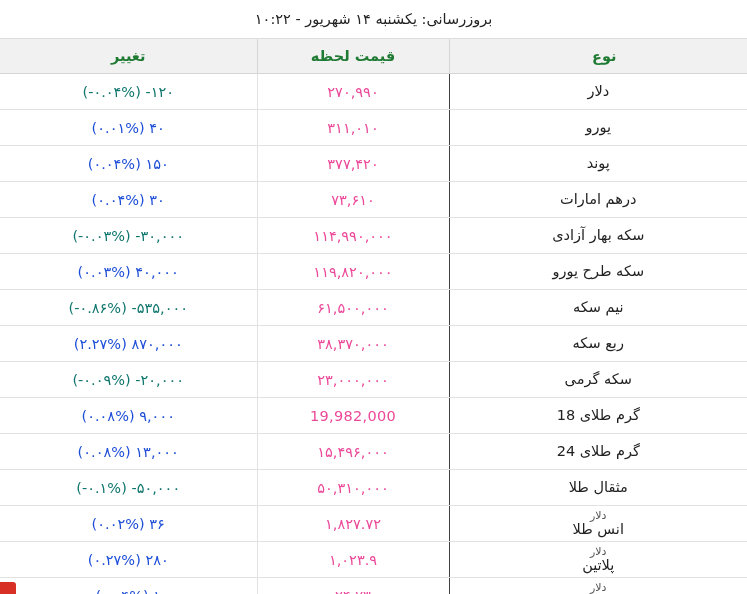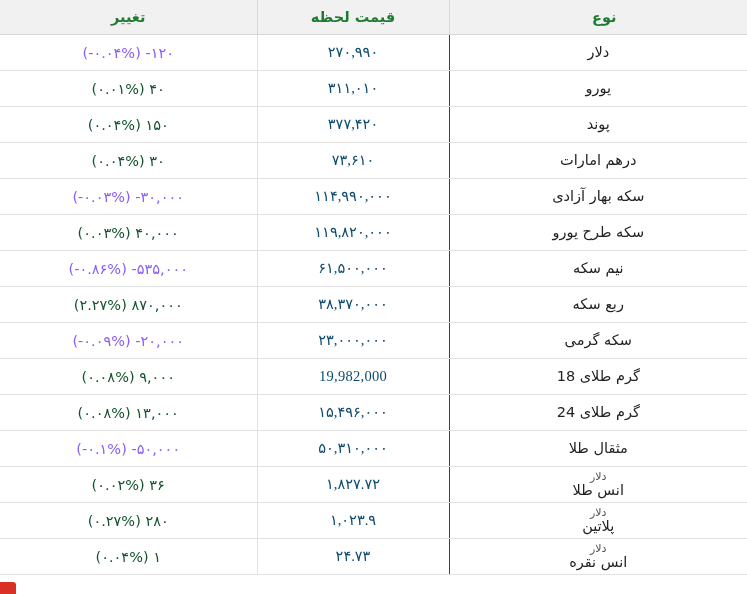--- a/index.html
+++ b/index.html
@@ -56,29 +56,28 @@
     background: #fff;
   }
   td.cell-type {
     border-left: 1px solid #404040;
     color: #222;
     line-height: 1.15;
     margin-top: 35px;
   }
   td.cell-price {
     border-left: 1px solid #e2e2e2;
-    color: #0c4a6e;
+    color: #ec4899;
     letter-spacing: 0.3px;
-    font-family: Liberation Serif, serif;
   }
   td.cell-change {
     letter-spacing: 0.2px;
   }
-  .up { color: #14532d; }
-  .down { color: #8b5cf6; }
+  .up { color: #1d4ed8; }
+  .down { color: #0f766e; }
   .type-sub {
     display: block;
     font-size: 11px;
     color: #555;
     line-height: 1.1;
     margin-bottom: -1px;
   }
   .type-main {
     display: block;
     line-height: 1.15;
@@ -94,20 +93,23 @@
   }
   colgroup .c1 { width: 298px; }
   colgroup .c2 { width: 192px; }
   colgroup .c3 { width: 257px; }
 </style>
 </head>
 <body>
 
 <div class="page">
 
+  <div class="update-bar">
+    <span>بروزرسانی: یکشنبه ۱۴ شهریور - ۱۰:۲۲</span>
+  </div>
 
   <table class="rates">
     <colgroup>
       <col class="c1">
       <col class="c2">
       <col class="c3">
     </colgroup>
     <thead>
       <tr>
         <th class="col-type">نوع</th>

